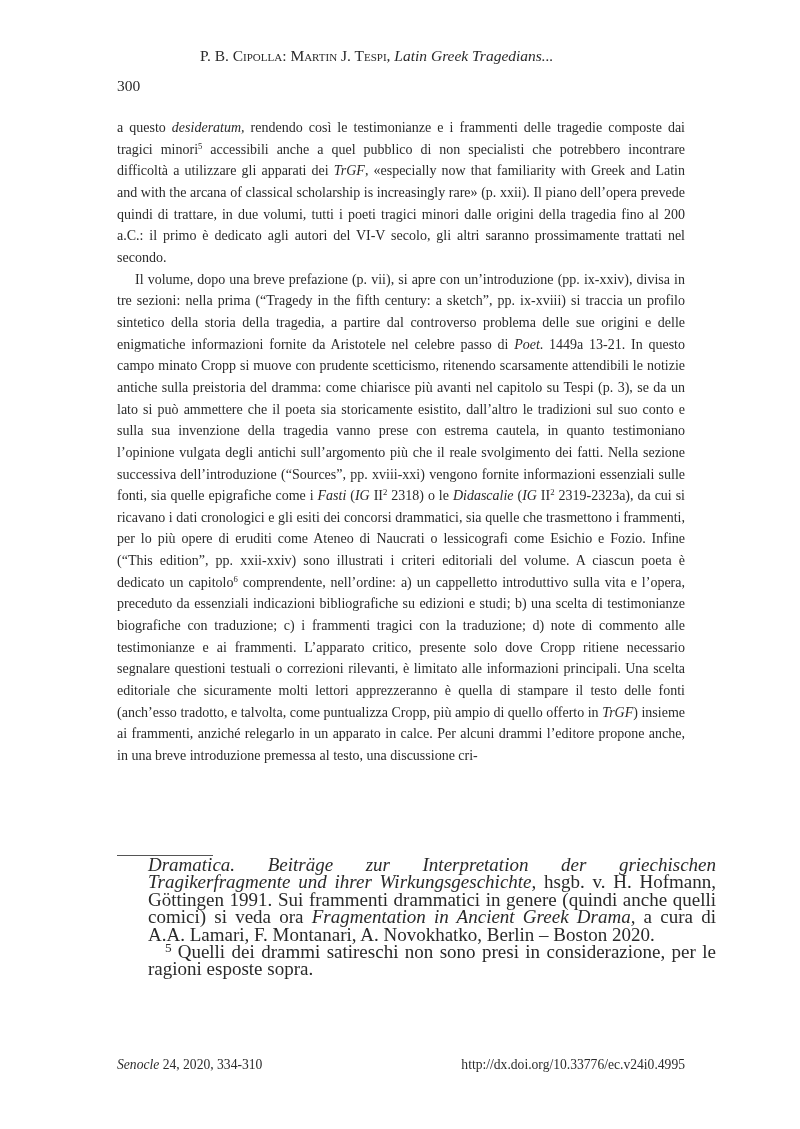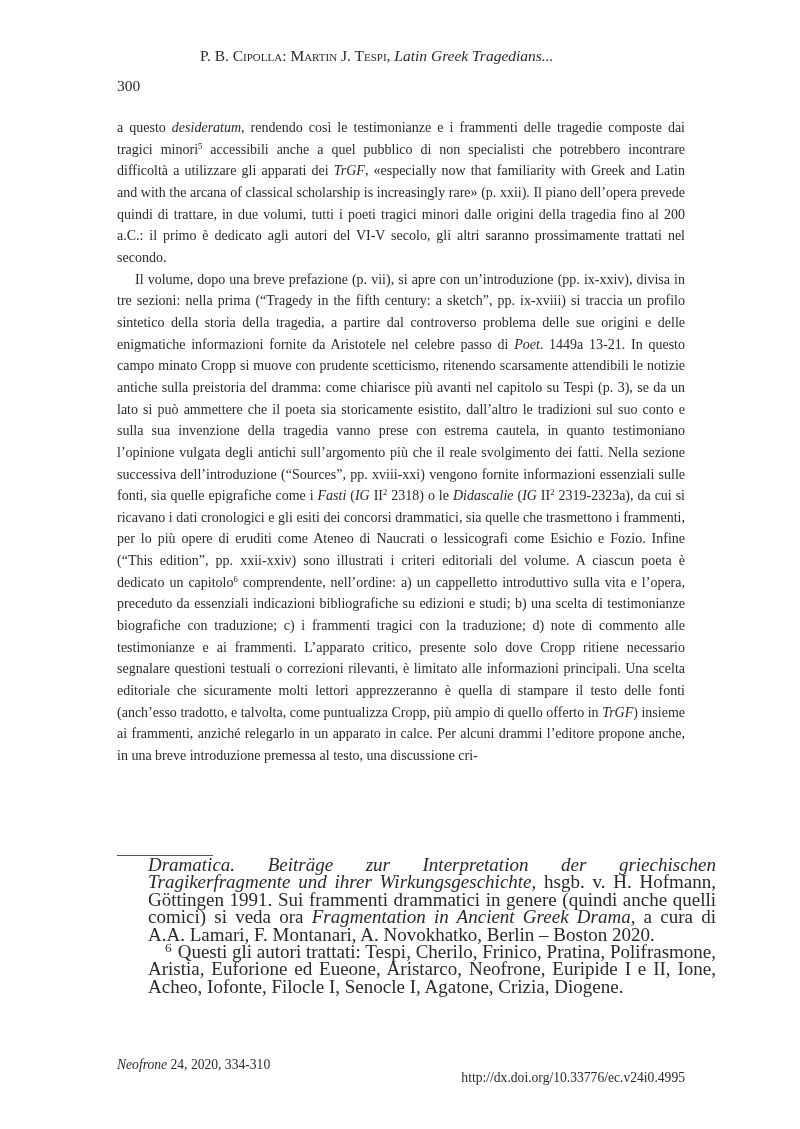--- a/index.html
+++ b/index.html
@@ -16,38 +16,38 @@
   .fn-rule { position: absolute; top: 855px; left: 117px; width: 96px; height: 1px; background: #555; }
   .footnotes { position: absolute; top: 856px; left: 117px; width: 568px;
                font-size: 19px; line-height: 17.4px; text-align: justify; margin-left: 31px; }
   .footnotes p { margin: 0; }
   .footnotes p.note { text-indent: 17px; }
   sup { font-size: 0.62em; line-height: 0; vertical-align: 0.55em; }
   .fnmark { font-size: 0.7em; vertical-align: 0.45em; line-height: 0; margin-right: 6px; }
   i { font-style: italic; }
   .footer { position: absolute; top: 1057px; left: 117px; width: 568px; font-size: 13.6px; }
   .footer .left { position: absolute; left: 0; top: 0; white-space: nowrap; }
-  .footer .right { position: absolute; right: 0; top: 13px; white-space: nowrap; }
+  .footer .right { position: absolute; right: 0; top: 0; white-space: nowrap; }
 </style>
 </head>
 <body>
 
 <div class="running-head">
   <span class="pageno">300</span>
   <span class="title"><span class="sc">P. B. Cipolla</span><span>: </span><span class="sc">Martin J. Tespi</span><span>, </span><i>Latin Greek Tragedians...</i></span>
 </div>
 
 <div class="main">
   <p><span>a questo </span><i>desideratum,</i><span> rendendo così le testimonianze e i frammenti delle tra­gedie composte dai tragici minori</span><sup>5</sup><span> accessibili anche a quel pubblico di non spe­cialisti che potrebbero incontrare difficoltà a utilizzare gli apparati dei </span><i>TrGF</i><span>, «especially now that familiarity with Greek and Latin and with the arcana of classical scholarship is increasingly rare» (p. xxii). Il piano dell’opera prevede quindi di trattare, in due volumi, tutti i poeti tragici minori dalle origini della tragedia fino al 200 a.C.: il primo è dedicato agli autori del VI-V secolo, gli altri saranno prossimamente trattati nel secondo.</span></p>
   <p class="indent"><span>Il volume, dopo una breve prefazione (p. vii), si apre con un’introduzione (pp. ix-xxiv), divisa in tre sezioni: nella prima (“Tragedy in the fifth century: a sketch”, pp. ix-xviii) si traccia un profilo sintetico della storia della tragedia, a partire dal controverso problema delle sue origini e delle enigmatiche infor­mazioni fornite da Aristotele nel celebre passo di </span><i>Poet</i><span>. 1449a 13-21. In questo campo minato Cropp si muove con prudente scetticismo, ritenendo scarsamen­te attendibili le notizie antiche sulla preistoria del dramma: come chiarisce più avanti nel capitolo su Tespi (p. 3), se da un lato si può ammettere che il poeta sia storicamente esistito, dall’altro le tradizioni sul suo conto e sulla sua inven­zione della tragedia vanno prese con estrema cautela, in quanto testimoniano l’opinione vulgata degli antichi sull’argomento più che il reale svolgimento dei fatti. Nella sezione successiva dell’introduzione (“Sources”, pp. xviii-xxi) vengo­no fornite informazioni essenziali sulle fonti, sia quelle epigrafiche come i </span><i>Fasti</i><span> (</span><i>IG</i><span> II</span><sup>2</sup><span> 2318) o le </span><i>Didascalie</i><span> (</span><i>IG</i><span> II</span><sup>2</sup><span> 2319-2323a), da cui si ricavano i dati crono­logici e gli esiti dei concorsi drammatici, sia quelle che trasmettono i frammenti, per lo più opere di eruditi come Ateneo di Naucrati o lessicografi come Esichio e Fozio. Infine (“This edition”, pp. xxii-xxiv) sono illustrati i criteri editoriali del volume. A ciascun poeta è dedicato un capitolo</span><sup>6</sup><span> comprendente, nell’ordine: a) un cappelletto introduttivo sulla vita e l’opera, preceduto da essenziali indica­zioni bibliografiche su edizioni e studi; b) una scelta di testimonianze biografiche con traduzione; c) i frammenti tragici con la traduzione; d) note di commento alle testimonianze e ai frammenti. L’apparato critico, presente solo dove Cropp ritiene necessario segnalare questioni testuali o correzioni rilevanti, è limitato alle informazioni principali. Una scelta editoriale che sicuramente molti lettori apprezzeranno è quella di stampare il testo delle fonti (anch’esso tradotto, e tal­volta, come puntualizza Cropp, più ampio di quello offerto in </span><i>TrGF</i><span>) insieme ai frammenti, anziché relegarlo in un apparato in calce. Per alcuni drammi l’editore propone anche, in una breve introduzione premessa al testo, una discussione cri-</span></p>
 </div>
 
 <div class="fn-rule"></div>
 
 <div class="footnotes">
   <p><i>Dramatica. Beiträge zur Interpretation der griechischen Tragikerfragmente und ihrer Wirkungsgeschichte,</i><span> hsgb. v. H. Hofmann, Göttingen 1991. Sui frammenti drammatici in genere (quindi anche quelli comici) si veda ora </span><i>Fragmentation in Ancient Greek Drama,</i><span> a cura di A.A. Lamari, F. Montanari, A. Novokhatko, Berlin – Boston 2020.</span></p>
-  <p class="note"><span class="fnmark">6</span><span>Questi gli autori trattati: Tespi, Cherilo, Frinico, Pratina, Polifrasmone, Aristia, Euforione ed Eueone, Aristarco, Neofrone, Euripide I e II, Ione, Acheo, Iofonte, Filocle I, Senocle I, Agatone, Crizia, Diogene.</span></p>
+  <p class="note"><span class="fnmark">5</span><span>Quelli dei drammi satireschi non sono presi in considerazione, per le ragioni esposte sopra.</span></p>
 </div>
 
 <div class="footer">
-  <span class="left"><i>Neofrone</i><span> 24, 2020, 334-310</span></span>
+  <span class="left"><i>Senocle</i><span> 24, 2020, 334-310</span></span>
   <span class="right">http://dx.doi.org/10.33776/ec.v24i0.4995</span>
 </div>
 
 </body></html>

